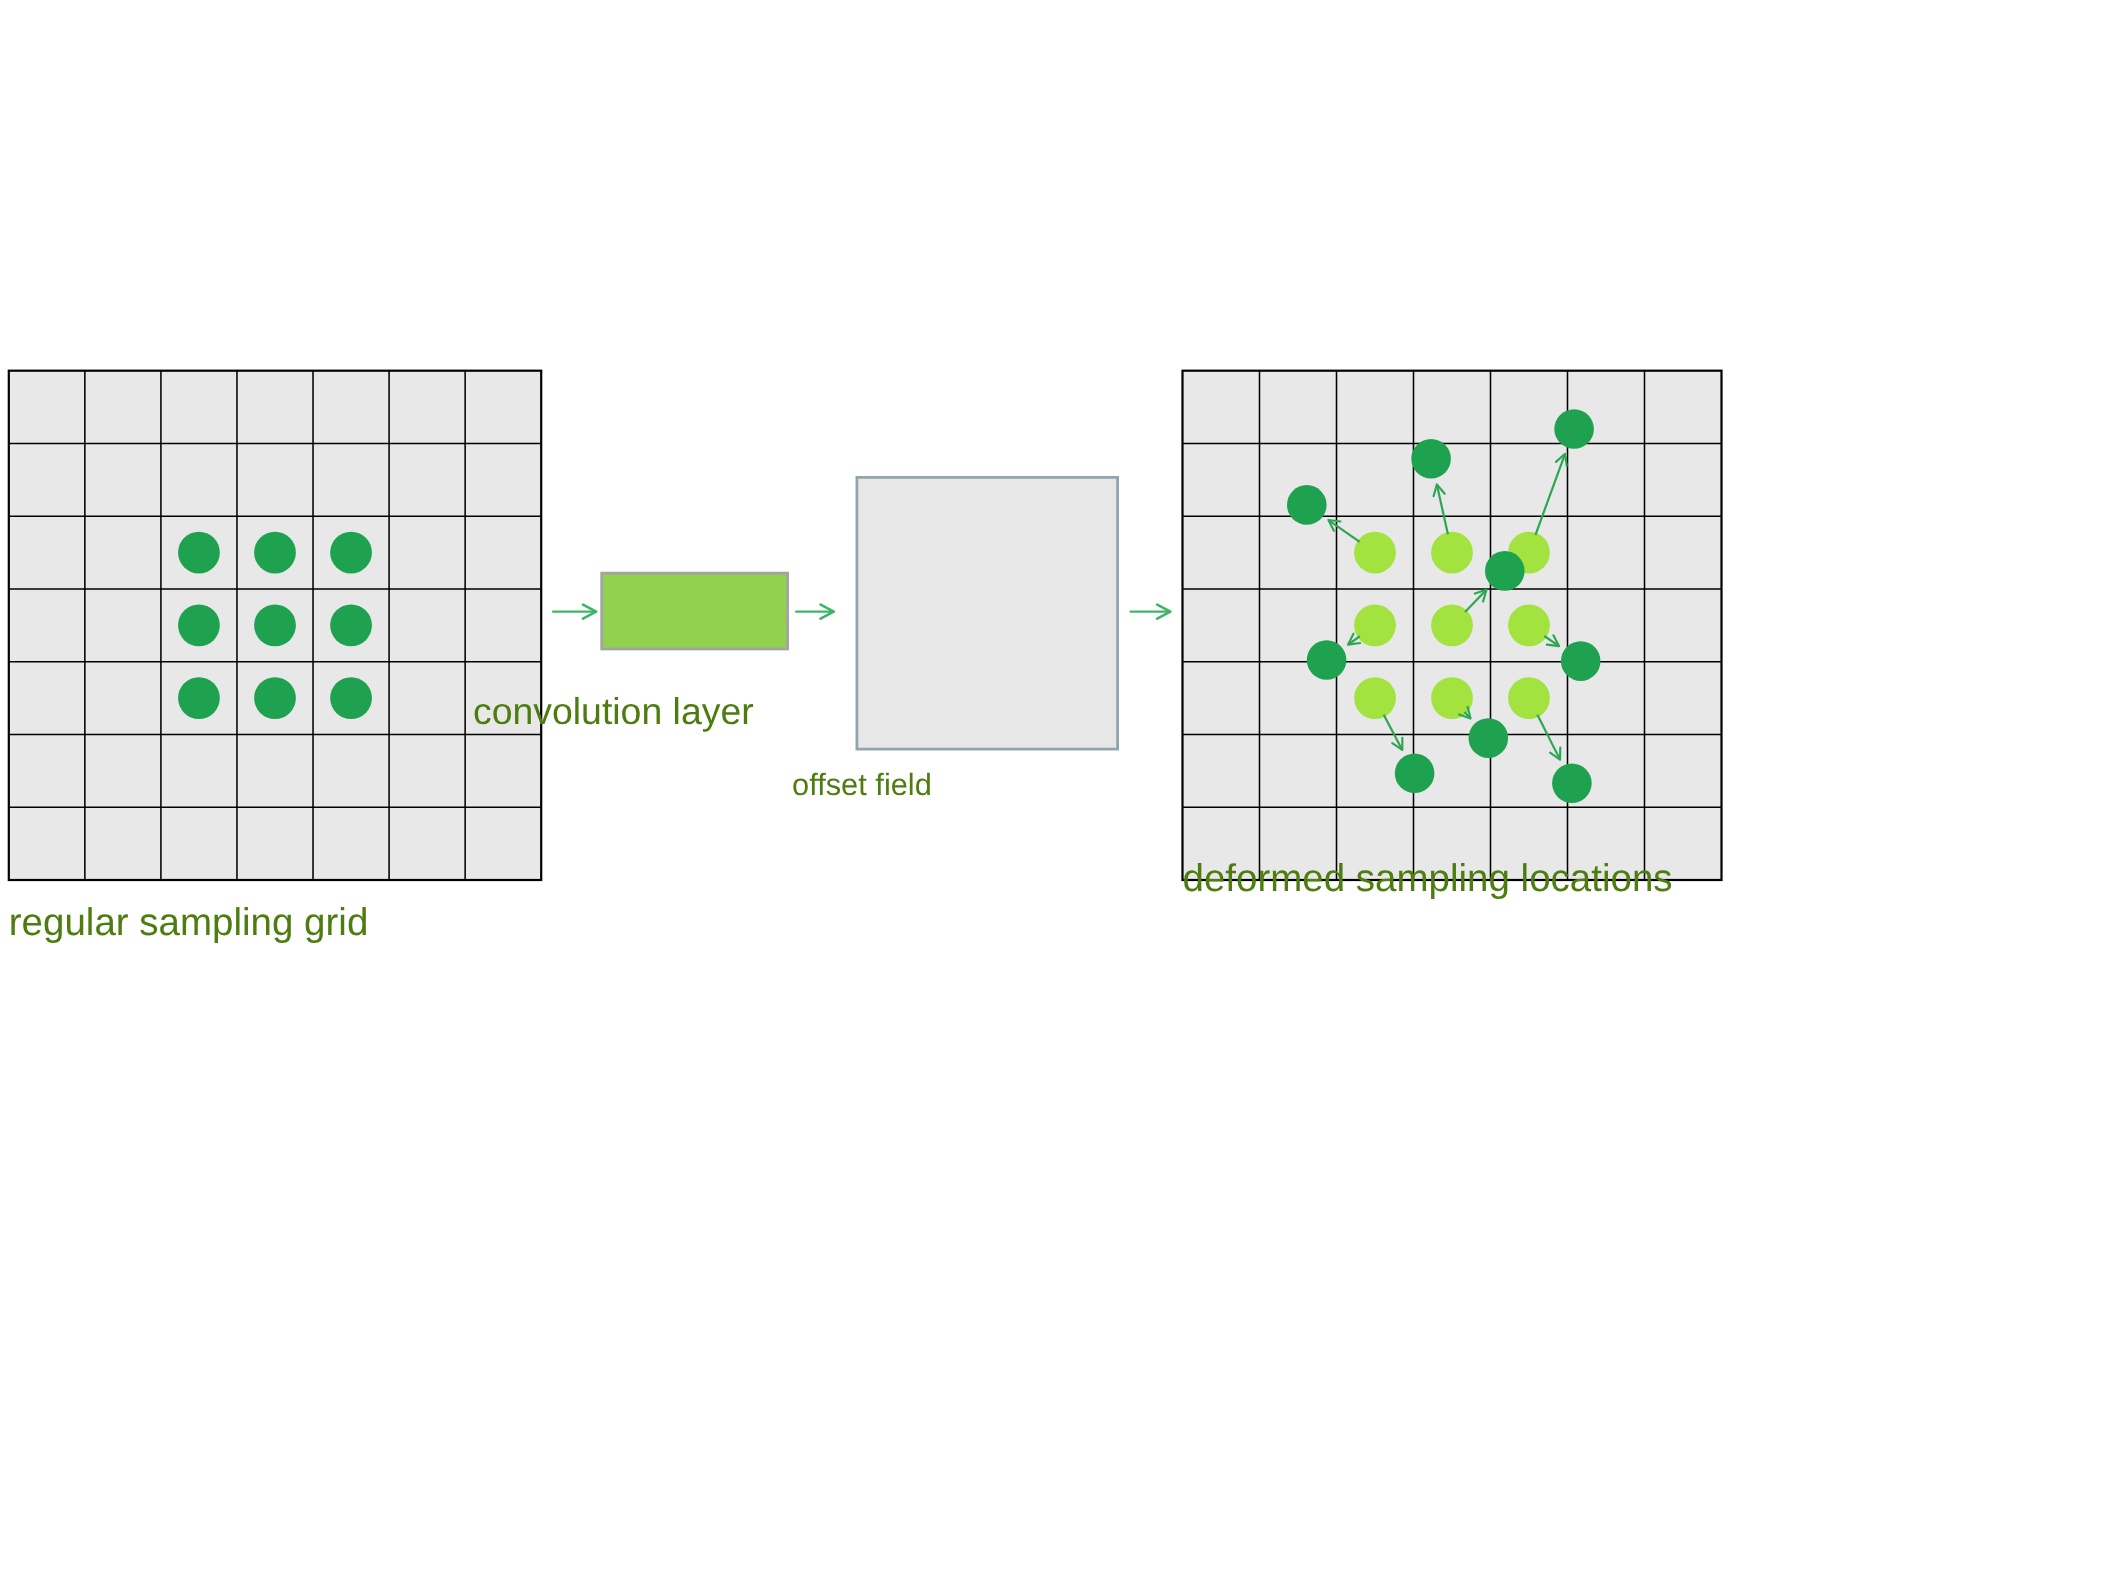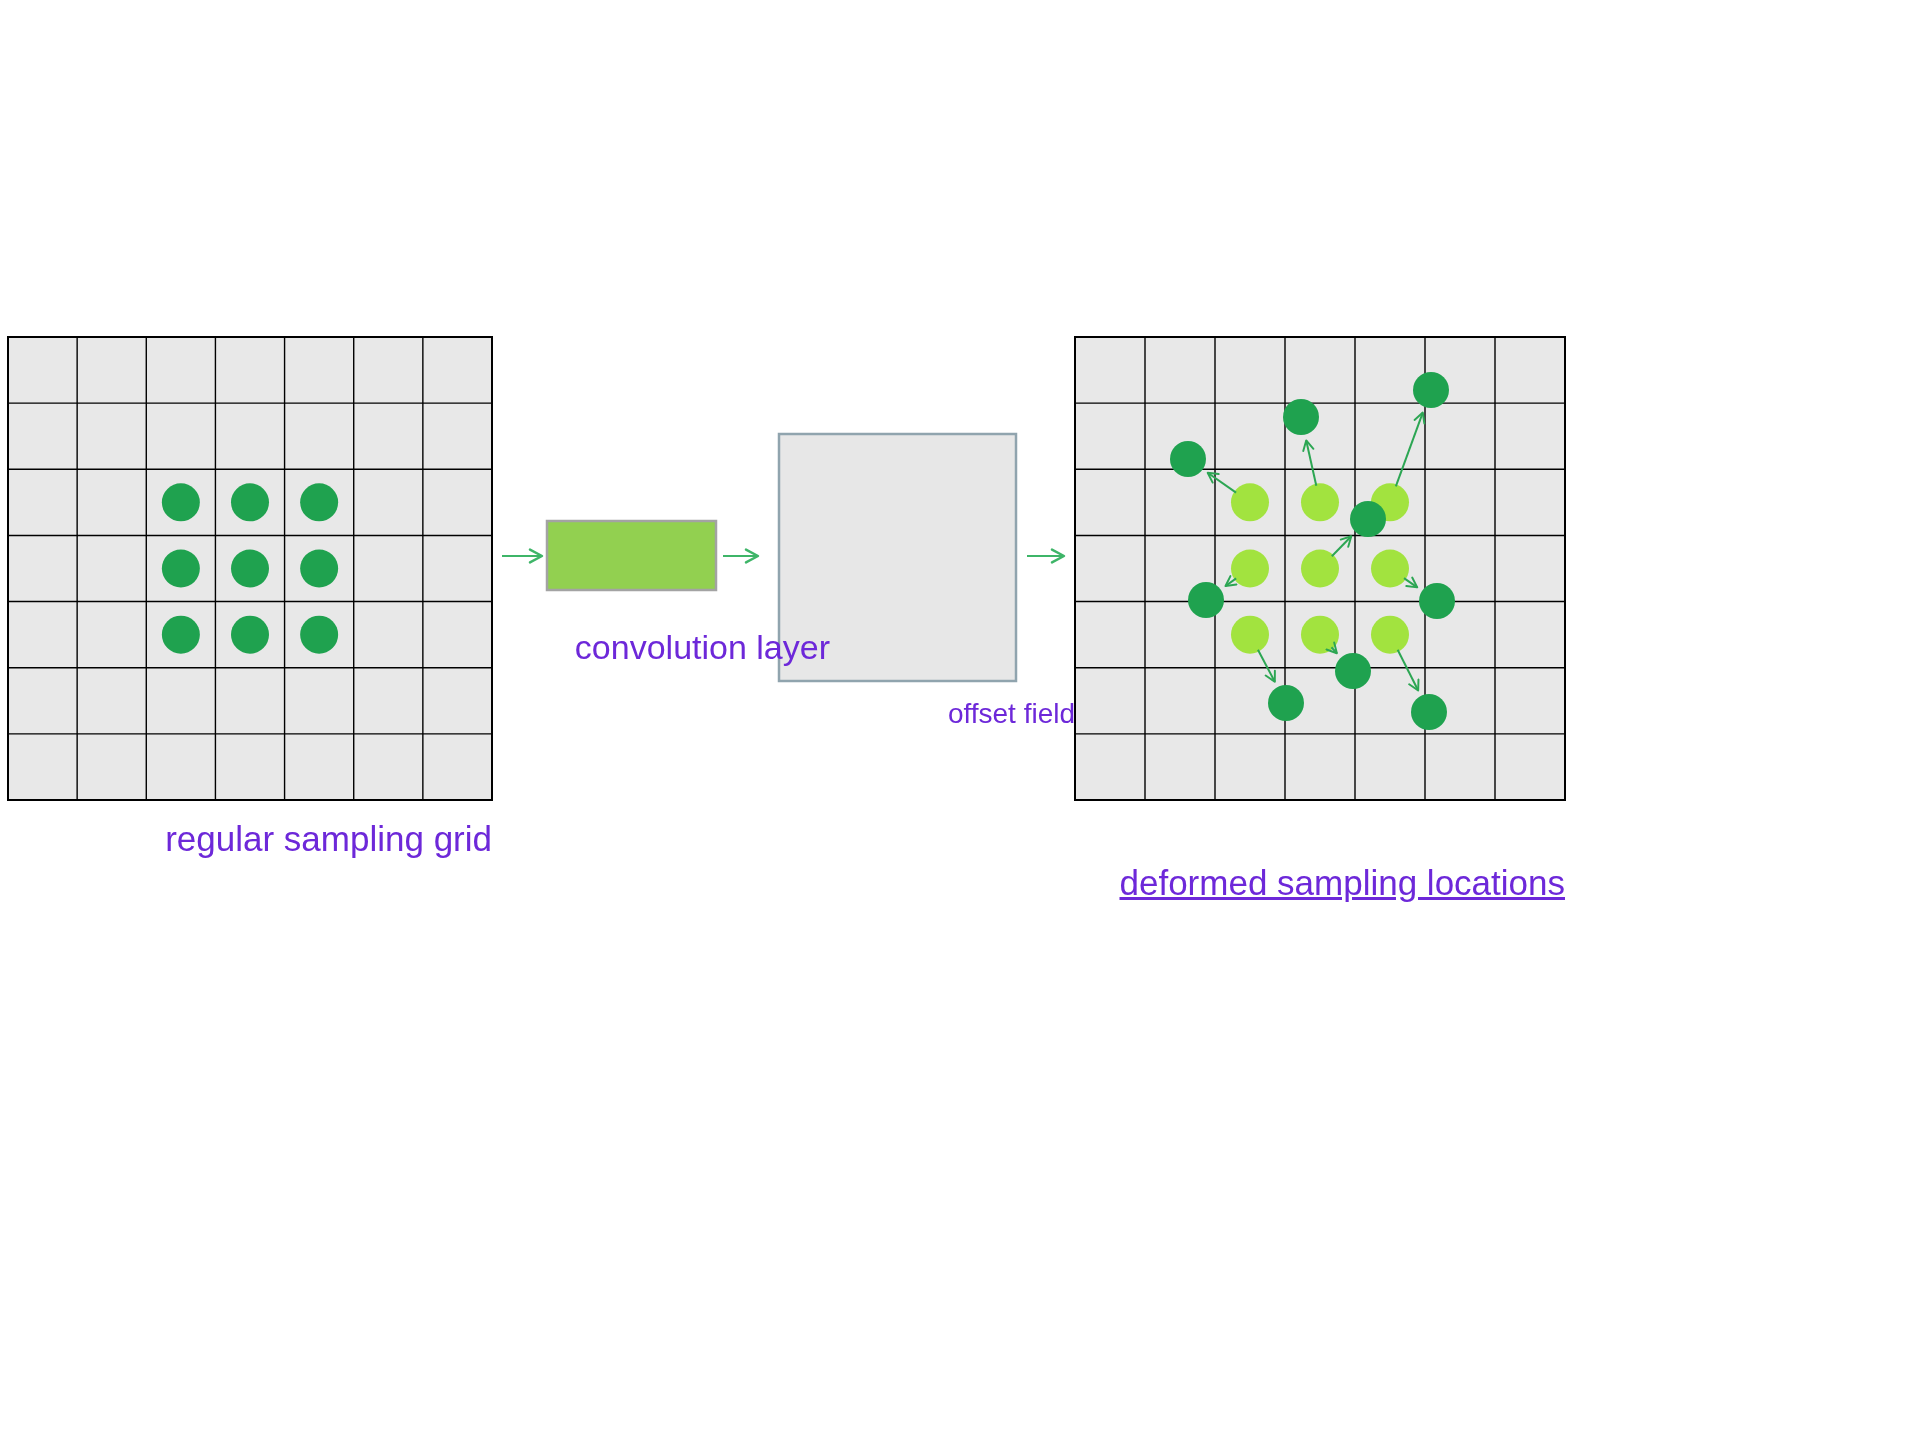--- a/index.html
+++ b/index.html
@@ -15,30 +15,30 @@
     overflow: hidden;
     font-family: "Liberation Sans", sans-serif;
   }
   #diagram-svg {
     position: absolute;
     left: 0;
     top: 0;
   }
   .lbl {
     position: absolute;
-    text-align: right;
-    color: #6d28d9;
+    text-align: left;
+    color: #4d7c0f;
     font-size: 35px;
     line-height: 1.1;
     white-space: nowrap;
   }
   #lbl-left   { left: 8px;    top: 820px; width: 484px; }
   #lbl-conv   { left: 430px;  top: 629px; width: 400px; font-size: 34px; }
   #lbl-offset { left: 720px;  top: 699px; width: 355px; font-size: 28px; }
-  #lbl-right  { left: 1075px; top: 864px; width: 490px; text-decoration: underline; }
+  #lbl-right  { left: 1075px; top: 780px; width: 490px; }
 </style>
 </head>
 <body>
 
 <div id="canvas">
   <svg id="diagram-svg" width="1920" height="1440" viewBox="0 0 1920 1440">
       <defs>
         <marker id="flowhead" viewBox="0 0 10 10" refX="8.5" refY="5" markerWidth="16" markerHeight="16" markerUnits="userSpaceOnUse" orient="auto">
           <path d="M1,1 L8.5,5 L1,9" fill="none" stroke="#3eb568" stroke-width="1.5" stroke-linecap="round" stroke-linejoin="round"></path>
         </marker>

